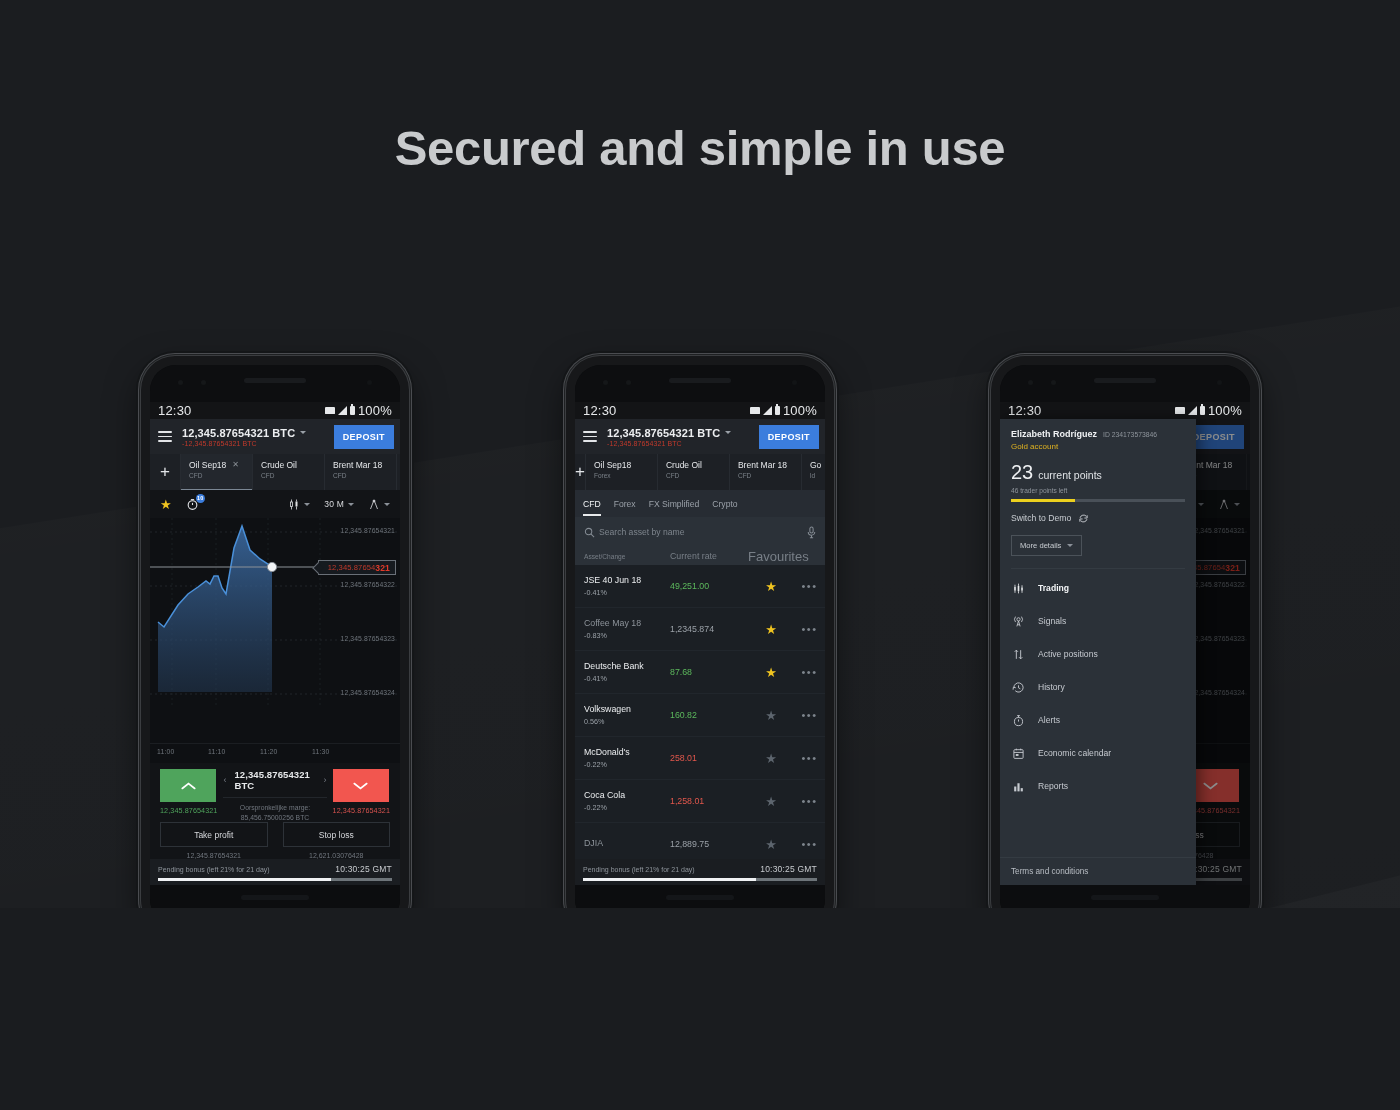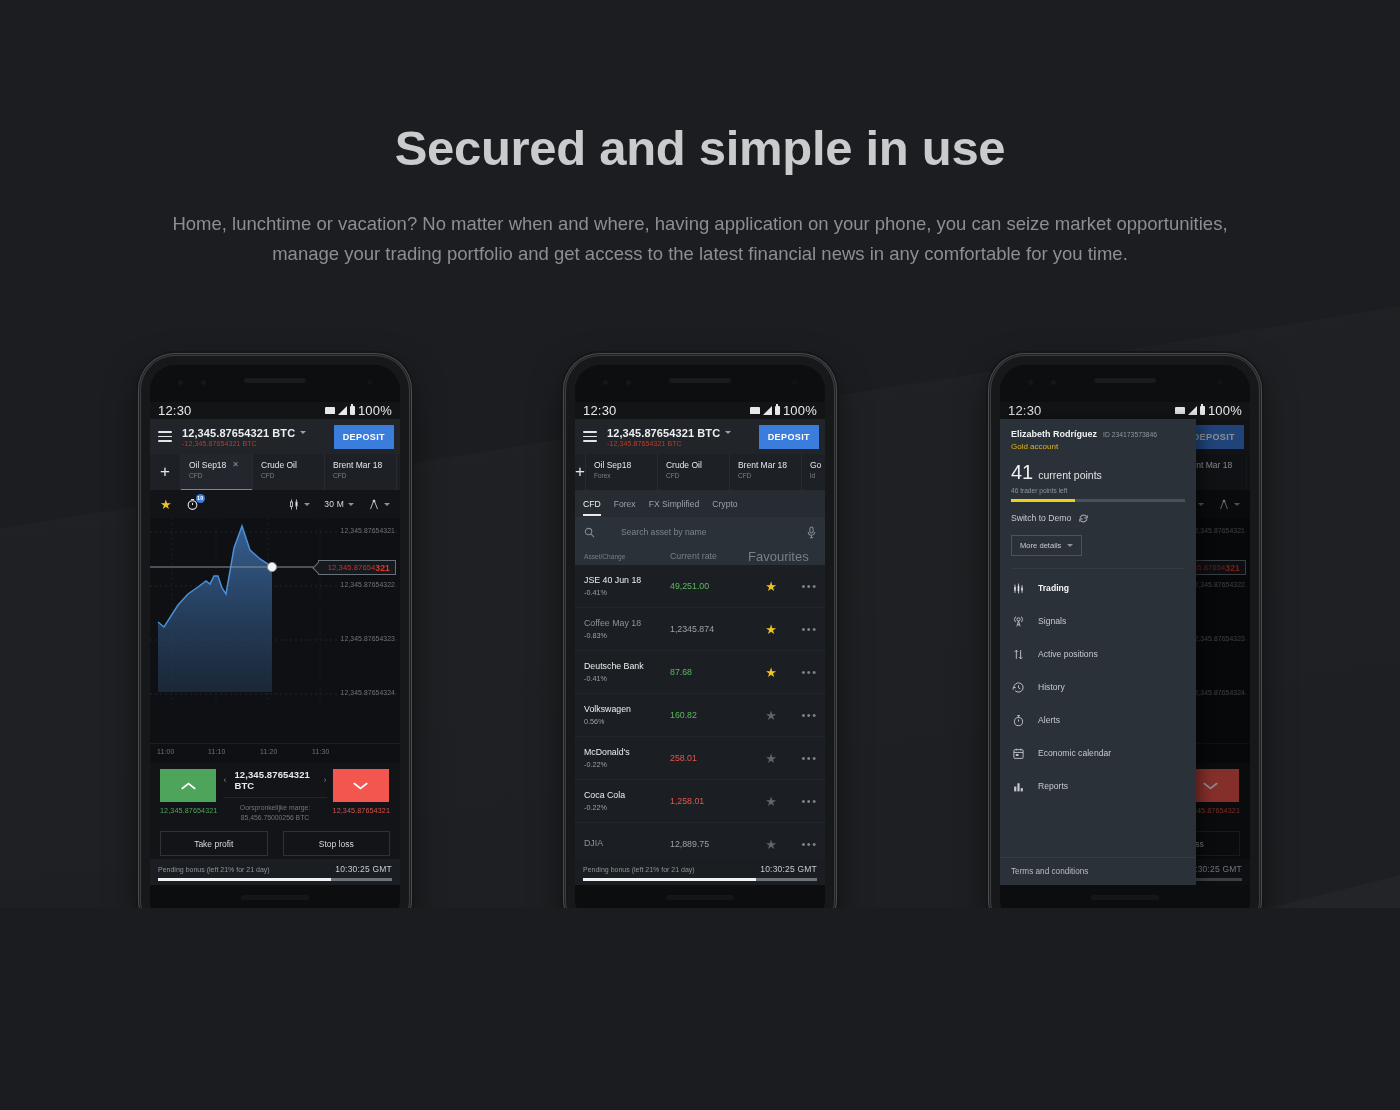--- a/index.html
+++ b/index.html
@@ -360,21 +360,21 @@
   .trade-mid { flex: 1; padding: 0 6px; }
   .vol-row {
     display: flex; align-items: center; justify-content: center;
     gap: 8px;
     padding-bottom: 6px;
     border-bottom: 1px solid #22262b;
   }
   .vol-val { font-size: 9.5px; color: #e6e8ea; font-weight: bold; letter-spacing: 0.1px; }
   .vol-arrow { color: #767c84; font-size: 9px; cursor: pointer; }
   .margin-note { text-align: center; font-size: 6.8px; color: #70767e; margin-top: 5px; line-height: 9.5px; }
-  .sl-row { display: flex; gap: 15px; margin-top: 9px; }
+  .sl-row { display: flex; gap: 15px; }
   .sl-cell { flex: 1; }
   .sl-btn {
     height: 25px;
     border: 1px solid #2d3238;
     display: flex; align-items: center; justify-content: center;
     font-size: 8.5px;
     color: #d7d9dd;
     cursor: pointer;
     background: transparent;
     width: 100%;
@@ -427,21 +427,21 @@
     left: 0; bottom: 0;
     width: 100%; height: 2px;
     background: #e8eaec;
   }
   .searchbar {
     height: 30px;
     background: #2b3138;
     display: flex;
     align-items: center;
     padding: 0 9px;
-    gap: 26px;
+    gap: 4px;
   }
   .search-input {
     flex: 1;
     background: transparent;
     border: none;
     outline: none;
     color: #c8ccd1;
     font-size: 8.6px;
     font-family: "Liberation Sans", sans-serif;
   }
@@ -545,21 +545,20 @@
 </head>
 <body>
 
 <div id="page">
   <div class="bg-streak-a"></div>
   <div class="bg-streak-c"></div>
   <div class="bg-streak-b"></div>
 
   <div class="hero">
     <div class="hero-title">Secured and simple in use</div>
-    <div class="hero-sub">Home, lunchtime or vacation? No matter when and where, having application on your phone, you can seize market opportunities, manage your trading portfolio and get access to the latest financial news in any comfortable for you time.</div>
   </div>
 
   <div class="phone" style="left:141px; top:356px;">
     <div class="phone-inner">
       <div class="bezel-top">
         <div class="bezel-dot d1"></div>
         <div class="bezel-dot d2"></div>
         <div class="bezel-speaker"></div>
         <div class="bezel-dot d3"></div>
       </div>
@@ -1102,21 +1101,21 @@
 
       <div class="scrim"></div>
       <div class="drawer">
         <div class="dr-head">
           <div class="dr-namerow">
             <span class="dr-name">Elizabeth Rodríguez</span>
             <span class="dr-id">ID 234173573846</span>
           </div>
           <div class="dr-acct">Gold account</div>
           <div class="dr-points">
-            <span class="dr-points-num">41</span>
+            <span class="dr-points-num">23</span>
             <span class="dr-points-lbl">current points</span>
           </div>
           <div class="dr-left">46 trader points left</div>
           <div class="dr-track">
             <div class="dr-fill" style="width:37%"></div>
           </div>
           <div class="dr-switch">
             <span class="dr-switch-lbl">Switch to Demo</span>
             <svg width="11" height="11" viewBox="0 0 24 24" fill="none" stroke="#c9cdd2" stroke-width="2">
               <path d="M20 5 L20 11 L14 11"></path>

